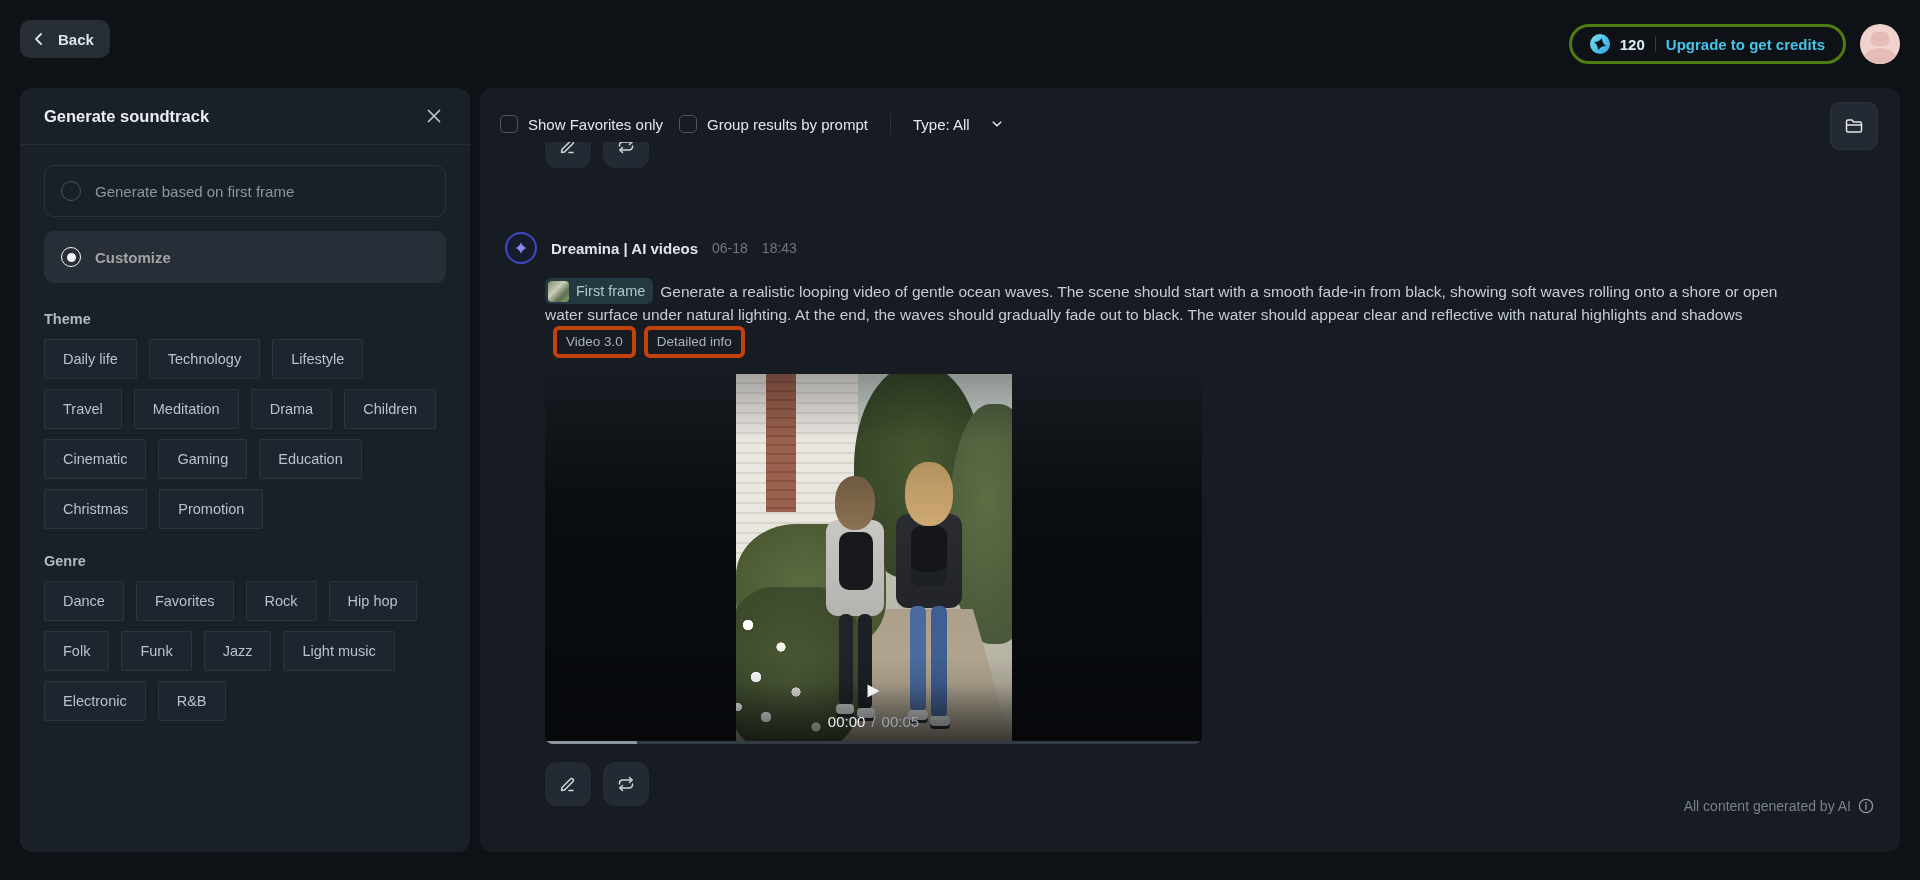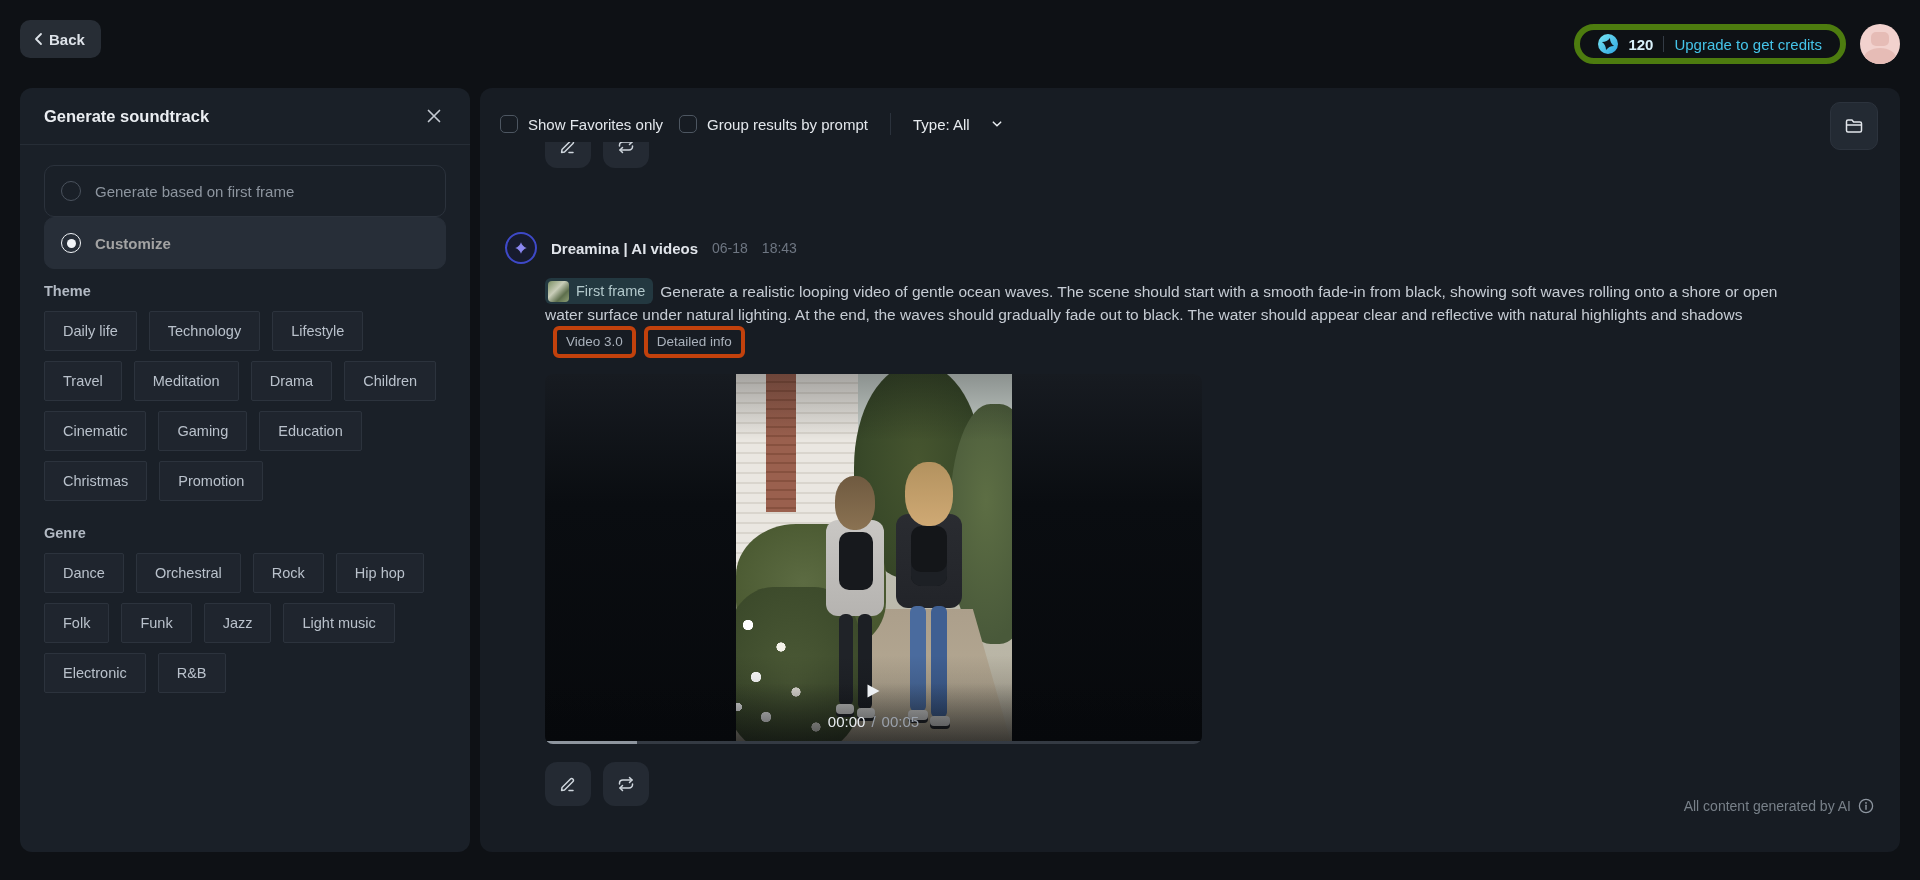--- a/index.html
+++ b/index.html
@@ -3,41 +3,41 @@
 <meta charset="utf-8">
 <style>
   * { margin:0; padding:0; box-sizing:border-box; }
   html,body { width:1920px; height:880px; overflow:hidden; }
   body { background:#0e1115; font-family:"Liberation Sans", sans-serif; color:#e6eaee; position:relative; }
 
   
   .topbar { position:absolute; left:0; top:0; width:1920px; height:88px; }
   .back-btn { position:absolute; left:20px; top:20px; height:38px; padding:0 16px 0 12px;
     background:#272d35; border:none; border-radius:10px; color:#dde2e8; font-size:15px; font-weight:600;
-    display:flex; align-items:center; gap:3px; cursor:pointer; font-family:inherit; }
+    display:flex; align-items:center; gap:12px; cursor:pointer; font-family:inherit; }
   .top-right { position:absolute; right:20px; top:24px; display:flex; align-items:center; gap:14px; }
   .credits-pill { display:flex; align-items:center; gap:10px; height:40px; padding:0 18px;
-    border:6px solid #4d7c0f; border-radius:20px; background:transparent; }
+    border:3px solid #4d7c0f; border-radius:20px; background:transparent; }
   .credits-count { font-size:15px; font-weight:600; color:#d9f1fa; }
   .pill-divider { width:1px; height:16px; background:#333b45; }
-  .upgrade-link { font-size:15px; font-weight:400; color:#45c4e9; cursor:pointer; }
+  .upgrade-link { font-size:15px; font-weight:700; color:#45c4e9; cursor:pointer; }
   .avatar { width:40px; height:40px; border-radius:50%; background:#f2d2ce; position:relative; overflow:hidden; cursor:pointer; }
   .avatar .head { position:absolute; left:11px; top:8px; width:18px; height:14px; border-radius:5px; background:#e6bcb6; }
   .avatar .body { position:absolute; left:4px; top:24px; width:32px; height:20px; border-radius:50% 50% 0 0; background:#e6bcb6; }
 
   
   .side-panel { position:absolute; left:20px; top:88px; width:450px; height:764px;
     background:#1a2028; border-radius:12px; display:flex; flex-direction:column; padding:0 24px 24px; }
   .panel-header { display:flex; align-items:center; justify-content:space-between; height:56px; }
   .panel-title { font-size:16.5px; font-weight:700; color:#eaedf1; }
   .close-btn { background:none; border:none; cursor:pointer; padding:4px; display:flex; }
   .panel-divider { height:1px; background:#262d36; margin:0 -24px 20px; }
 
   .option-card { display:flex; align-items:center; gap:14px; height:52px; padding:4px 16px;
-    border:1px solid #2b323c; border-radius:10px; cursor:pointer; background:transparent; }
+    border:1px solid #2b323c; border-radius:10px; margin-bottom:14px; cursor:pointer; background:transparent; }
   .option-card.selected { background:#272e38; border-color:#272e38; }
   .radio { width:20px; height:20px; border-radius:50%; border:1.5px solid #4a525d; flex:none; position:relative; }
   .option-card.selected .radio { border-color:#f2f5f8; }
   .option-card.selected .radio::after { content:""; position:absolute; inset:4.5px; border-radius:50%; background:#f2f5f8; }
   .option-label { font-size:15px; color:#8d959f; }
   .option-card.selected .option-label { color:#a3a3a3; font-weight:700; }
 
   .section-label { font-size:14.5px; font-weight:600; color:#b3bac4; margin:14px 0 12px; }
   .chip-wrap { display:flex; flex-wrap:wrap; gap:10px 12px; }
   .chip { height:40px; padding:0 18px; background:#1f252e; border:1px solid #2c333d; border-radius:2px;
@@ -220,21 +220,21 @@
       <button class="chip">Cinematic</button>
       <button class="chip">Gaming</button>
       <button class="chip">Education</button>
       <button class="chip">Christmas</button>
       <button class="chip">Promotion</button>
     </div>
 
   <div class="section-label" style="margin-top:24px;">Genre</div>
   <div class="chip-wrap">
       <button class="chip">Dance</button>
-      <button class="chip">Orchestral</button>
+      <button class="chip">Favorites</button>
       <button class="chip">Rock</button>
       <button class="chip">Hip hop</button>
       <button class="chip">Folk</button>
       <button class="chip">Funk</button>
       <button class="chip">Jazz</button>
       <button class="chip">Light music</button>
       <button class="chip">Electronic</button>
       <button class="chip">R&amp;B</button>
     </div>
 

